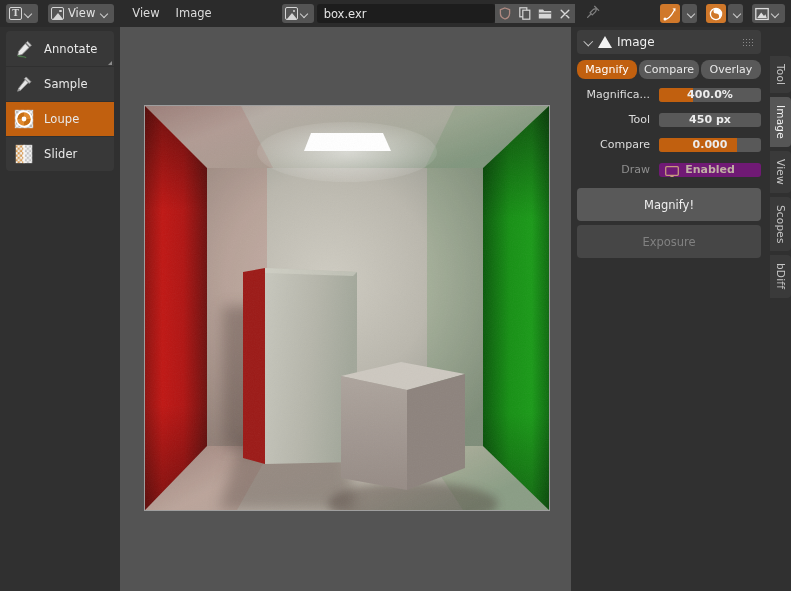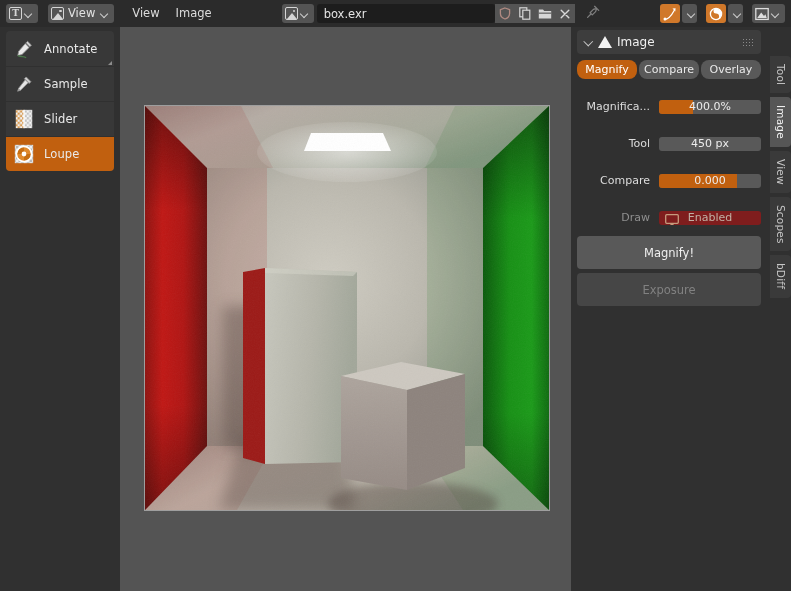--- a/index.html
+++ b/index.html
@@ -275,21 +275,21 @@
     align-items: center;
     justify-content: center;
     font-size: 11px;
     color: #e9e9e9;
   }
   .tab.active { background: #c1600f; color: #fff; }
 
   .prop-row {
     display: flex;
     align-items: center;
-    margin-top: 18px;
+    margin-top: 6px;
     height: 19px;
   }
   .prop-label {
     width: 82px;
     text-align: right;
     padding-right: 9px;
     font-size: 11px;
     color: #dcdcdc;
     box-sizing: border-box;
     white-space: nowrap;
@@ -299,34 +299,35 @@
   .prop-ctl {
     flex: 1;
     height: 14px;
     background: #595959;
     border-radius: 3px;
     position: relative;
     overflow: hidden;
     display: flex;
     align-items: center;
     justify-content: center;
+    font-weight: bold;
   }
   .fill {
     position: absolute;
     left: 0; top: 0; bottom: 0;
     background: #c1600f;
   }
   .prop-val {
     position: relative;
     font-size: 11px;
     color: #ececec;
     z-index: 2;
   }
   .prop-ctl.toggle {
-    background: #7f1d1d;
+    background: #701a75;
   }
   .prop-ctl.toggle .prop-val { color: #c0b0a4; }
   .mon-icon {
     position: absolute;
     left: 6px; top: 3px;
     width: 14px; height: 13px;
     z-index: 2;
   }
 
   .big-btn {
@@ -486,20 +487,41 @@
         <span class="tool-corner"></span>
       </div>
 
       <div class="tool-item">
         <svg class="tool-ico" viewBox="0 0 24 24">
           <path d="M14.4 4.3 L19.6 9.5 L17.6 11.5 L12.4 6.3 Z" fill="#cfcfcf" stroke="#8e8e8e" stroke-width="0.9"></path>
           <path d="M13.4 7.3 L16.6 10.5 L8.3 18.8 L5.1 19.9 L6.2 16.6 Z" fill="#e6e6e6" stroke="#8e8e8e" stroke-width="0.9"></path>
           <path d="M6.2 16.6 L5.1 19.9 L8.3 18.8" fill="#9a9a9a"></path>
         </svg>
         <span class="tool-label">Sample</span>
+      </div>
+
+      <div class="tool-item active">
+        <svg class="tool-ico" viewBox="0 0 24 24">
+          <defs>
+            <pattern id="checker" width="6" height="6" patternUnits="userSpaceOnUse">
+              <rect width="6" height="6" fill="#efefef"></rect>
+              <rect width="3" height="3" fill="#b9b9b9"></rect>
+              <rect x="3" y="3" width="3" height="3" fill="#b9b9b9"></rect>
+            </pattern>
+          </defs>
+          <rect x="2" y="2" width="20" height="20" fill="url(#checker)"></rect>
+          <circle cx="12" cy="12" r="8.3" fill="#ffffff"></circle>
+          <path d="M12 4.2 A7.8 7.8 0 0 1 19.8 12 L12 12 Z" fill="#e08a2e"></path>
+          <path d="M12 12 L19.8 12 A7.8 7.8 0 0 1 12 19.8 Z" fill="#c76f14"></path>
+          <path d="M12 12 L12 19.8 A7.8 7.8 0 0 1 4.2 12 Z" fill="#e08a2e"></path>
+          <path d="M12 12 L4.2 12 A7.8 7.8 0 0 1 12 4.2 Z" fill="#c76f14"></path>
+          <circle cx="12" cy="12" r="8.3" fill="none" stroke="#ffffff" stroke-width="1.7"></circle>
+          <circle cx="12" cy="12" r="2.6" fill="#ffffff"></circle>
+        </svg>
+        <span class="tool-label">Loupe</span>
       </div>
 
       <div class="tool-item">
         <svg class="tool-ico" viewBox="0 0 24 24">
           <defs>
             <pattern id="checker2" width="5" height="5" patternUnits="userSpaceOnUse">
               <rect width="5" height="5" fill="#f0f0f0"></rect>
               <rect width="2.5" height="2.5" fill="#d79a52"></rect>
               <rect x="2.5" y="2.5" width="2.5" height="2.5" fill="#d79a52"></rect>
             </pattern>
@@ -507,41 +529,20 @@
               <rect width="5" height="5" fill="#f4f4f4"></rect>
               <rect width="2.5" height="2.5" fill="#c3c3c3"></rect>
               <rect x="2.5" y="2.5" width="2.5" height="2.5" fill="#c3c3c3"></rect>
             </pattern>
           </defs>
           <rect x="3" y="2" width="9" height="20" fill="url(#checker2)"></rect>
           <rect x="12" y="2" width="9" height="20" fill="url(#checker3)"></rect>
           <rect x="11.3" y="2" width="1.4" height="20" fill="#ffffff"></rect>
         </svg>
         <span class="tool-label">Slider</span>
-      </div>
-
-      <div class="tool-item active">
-        <svg class="tool-ico" viewBox="0 0 24 24">
-          <defs>
-            <pattern id="checker" width="6" height="6" patternUnits="userSpaceOnUse">
-              <rect width="6" height="6" fill="#efefef"></rect>
-              <rect width="3" height="3" fill="#b9b9b9"></rect>
-              <rect x="3" y="3" width="3" height="3" fill="#b9b9b9"></rect>
-            </pattern>
-          </defs>
-          <rect x="2" y="2" width="20" height="20" fill="url(#checker)"></rect>
-          <circle cx="12" cy="12" r="8.3" fill="#ffffff"></circle>
-          <path d="M12 4.2 A7.8 7.8 0 0 1 19.8 12 L12 12 Z" fill="#e08a2e"></path>
-          <path d="M12 12 L19.8 12 A7.8 7.8 0 0 1 12 19.8 Z" fill="#c76f14"></path>
-          <path d="M12 12 L12 19.8 A7.8 7.8 0 0 1 4.2 12 Z" fill="#e08a2e"></path>
-          <path d="M12 12 L4.2 12 A7.8 7.8 0 0 1 12 4.2 Z" fill="#c76f14"></path>
-          <circle cx="12" cy="12" r="8.3" fill="none" stroke="#ffffff" stroke-width="1.7"></circle>
-          <circle cx="12" cy="12" r="2.6" fill="#ffffff"></circle>
-        </svg>
-        <span class="tool-label">Loupe</span>
       </div>
 
     </div>
   </div>
 
   <div class="canvas">
     <div class="img-frame">
       <svg class="cornell" viewBox="0 0 404 404" preserveAspectRatio="none">
         <defs>
 

